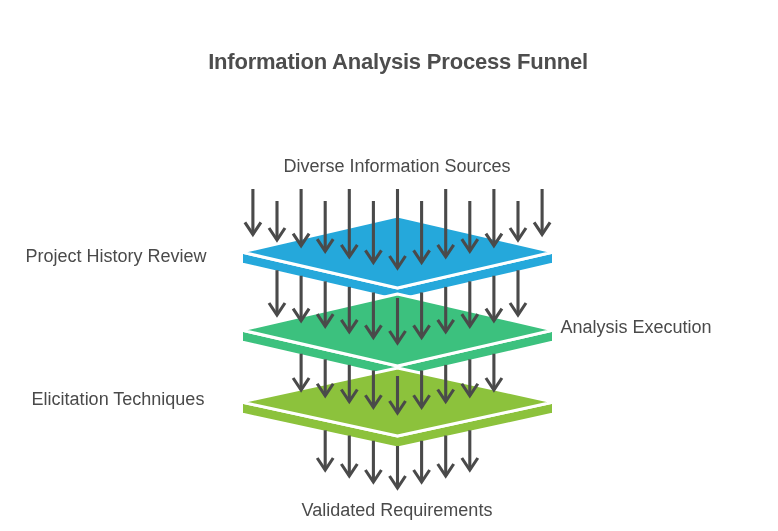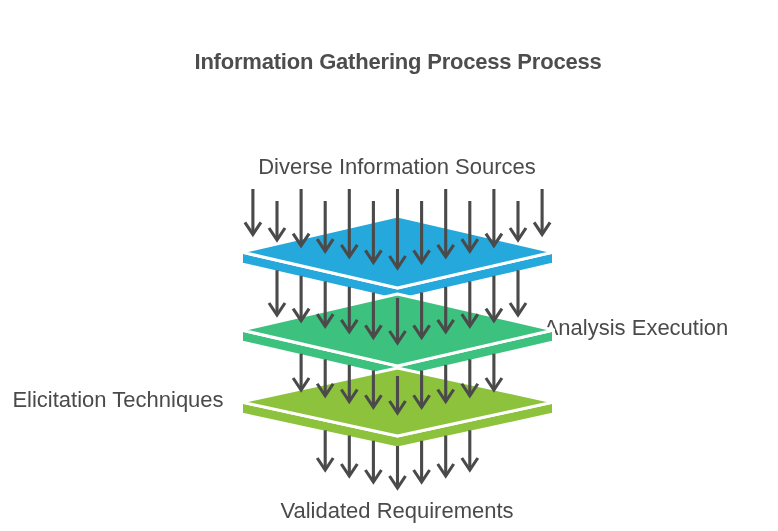--- a/index.html
+++ b/index.html
@@ -18,21 +18,21 @@
   .stage svg {
     position: absolute;
     left: 0;
     top: 0;
   }
   .lbl {
     position: absolute;
     transform: translate(-50%, -50%);
     white-space: nowrap;
     color: #4A4A4A;
-    font-size: 22px;
+    font-size: 18px;
     line-height: 1.2;
   }
   .title {
     position: absolute;
     transform: translate(-50%, -50%);
     white-space: nowrap;
     color: #4D4D4D;
     font-size: 22px;
     font-weight: 700;
     letter-spacing: -0.2px;
@@ -42,24 +42,25 @@
   .t-layer0  { left: 116px; top: 257px; }
   .t-layer1  { left: 636px; top: 328px; }
   .t-layer2  { left: 118px; top: 400px; }
   .t-output  { left: 397px; top: 511px; }
 </style>
 </head>
 <body>
 
 <div class="stage">
 
-  <div class="title t-title" style="color: rgb(77, 77, 77);">Information Gathering Process Process</div>
+  <div class="title t-title" style="color: rgb(77, 77, 77);">Information Analysis Process Funnel</div>
 
   <div class="lbl t-sources" style="color: rgb(74, 74, 74);">Diverse Information Sources</div>
 
+  <div class="lbl t-layer0" style="color: rgb(74, 74, 74);">Project History Review</div>
 
   <div class="lbl t-layer1" style="color: rgb(74, 74, 74);">Analysis Execution</div>
 
   <div class="lbl t-layer2" style="color: rgb(74, 74, 74);">Elicitation Techniques</div>
 
   <div class="lbl t-output" style="color: rgb(74, 74, 74);">Validated Requirements</div>
 
   <svg id="diagram-svg" width="778" height="531" viewBox="0 0 778 531">
       <polygon points="241.5,252 397.5,288 553.5,252 553.5,264 397.5,300 241.5,264" fill="#25A8DB" stroke="#FFFFFF" stroke-width="3" stroke-linejoin="round"></polygon>
       <polygon points="397.5,216 553.5,252 397.5,288 241.5,252" fill="#25A8DB" stroke="#FFFFFF" stroke-width="3" stroke-linejoin="round"></polygon>

